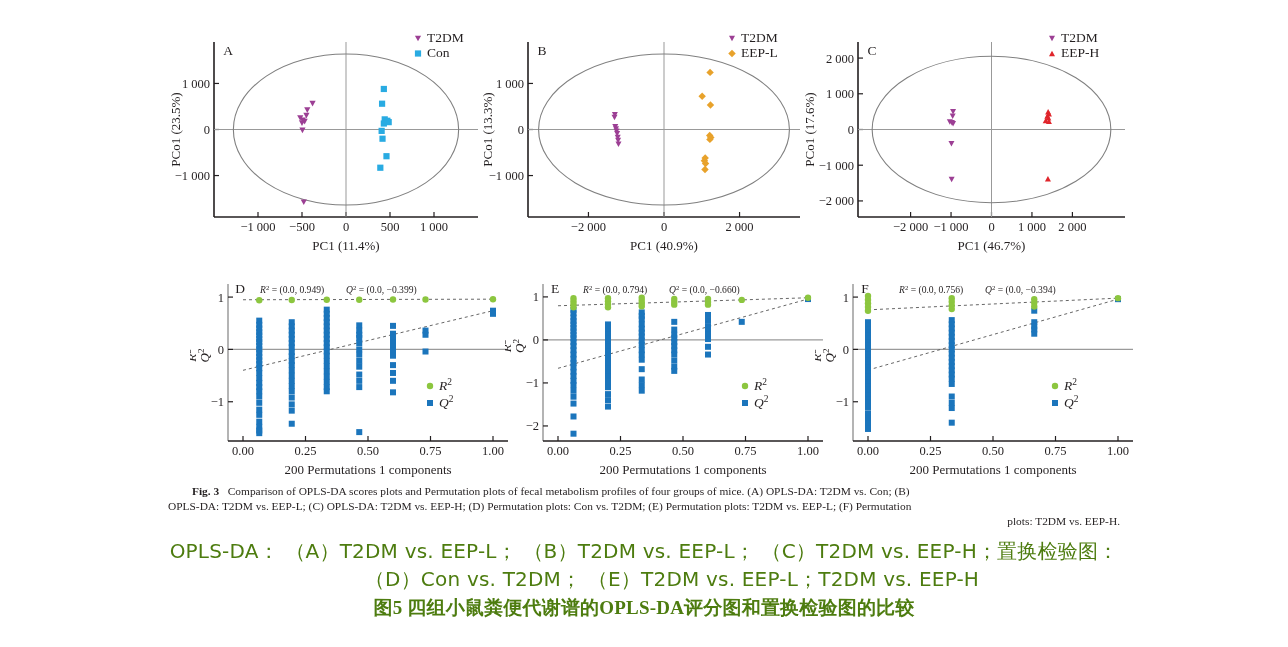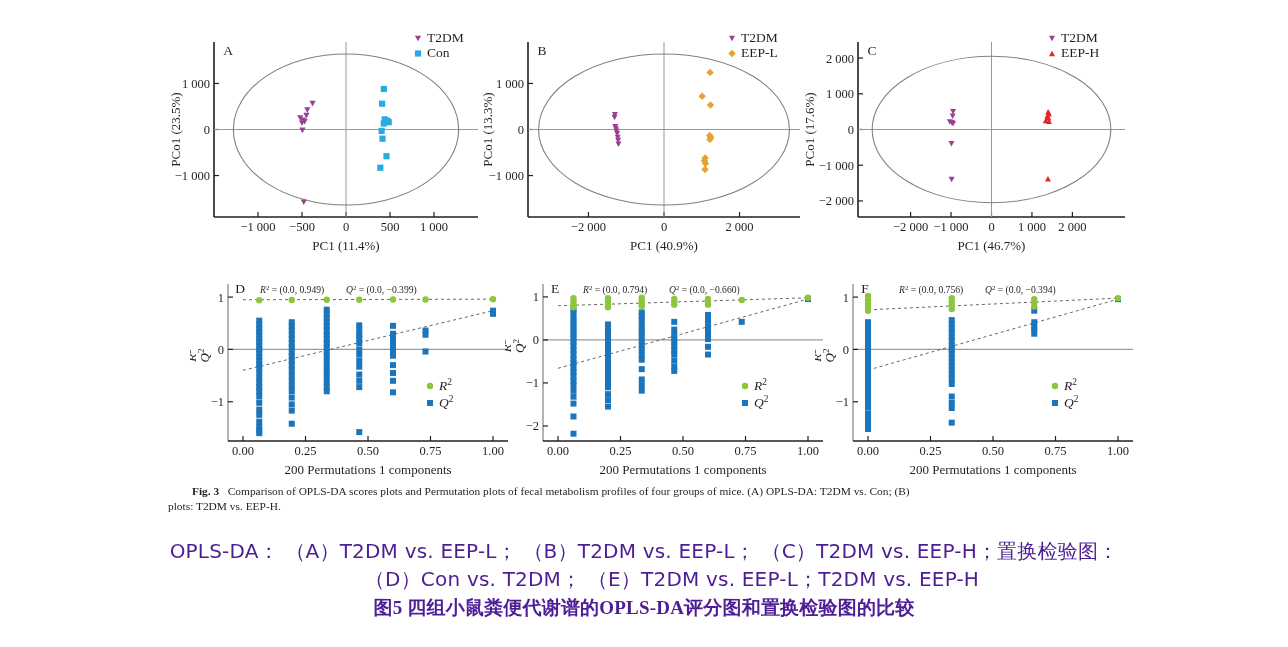--- a/index.html
+++ b/index.html
@@ -9,24 +9,24 @@
   
   .panel{position:absolute;}
   .plotsvg{display:block;}
 
   
   .cap-en{position:absolute;left:168px;top:484px;width:952px;font-family:"Liberation Serif",serif;
           font-size:11.4px;line-height:15.2px;color:#231f20;text-align:justify;}
   .cap-en .lead{font-weight:bold;}
   .cap-en .l1{display:block;text-align:left;text-indent:24px;}
   .cap-en .l2{display:block;text-align:left;}
-  .cap-en .l3{display:block;text-align:left;}
+  .cap-en .l3{display:block;text-align:right;}
 
   .cn-line{position:absolute;width:1288px;text-align:center;
-           font-family:"DejaVu Sans",sans-serif;color:#4c1d95;}
+           font-family:"DejaVu Sans",sans-serif;color:#4d7c0f;}
   .cn1{top:538px;font-size:20px;letter-spacing:.2px;}
   .cn2{top:566px;font-size:20px;letter-spacing:.2px;padding-left:28px;}
   .cn3{top:595px;font-size:19px;font-weight:bold;letter-spacing:.2px;font-family:Liberation Serif, serif;}
 
   text{font-family:"Liberation Serif",serif;fill:#231f20;}
   .tick{font-size:12.5px;}
   .axlab{font-size:13px;}
   .plab{font-size:13.5px;}
   .leg{font-size:13.5px;}
   .hdr{font-size:9.6px;}
@@ -643,20 +643,21 @@
           <rect x="237" y="128" width="6" height="6" fill="#1B75BC"></rect>
           <g>
             <text x="249" y="135" class="leg" text-anchor="start"><tspan font-style="italic">Q</tspan><tspan baseline-shift="super" font-size="70%">2</tspan></text>
           </g>
         </g>
       </svg>
   </div>
 
   <div class="cap-en">
     <span class="l1"><span class="lead">Fig. 3</span>&nbsp;&nbsp;&nbsp;<span>Comparison of OPLS-DA scores plots and Permutation plots of fecal metabolism profiles of four groups of mice. (A) OPLS-DA: T2DM vs. Con; (B)</span></span>
+    <span class="l2">OPLS-DA: T2DM vs. EEP-L; (C) OPLS-DA: T2DM vs. EEP-H; (D) Permutation plots: Con vs. T2DM; (E) Permutation plots: T2DM vs. EEP-L; (F) Permutation</span>
     <span class="l3">plots: T2DM vs. EEP-H.</span>
   </div>
 
   <div class="cn-line cn1">OPLS-DA： （A）T2DM vs. EEP-L； （B）T2DM vs. EEP-L； （C）T2DM vs. EEP-H；置换检验图：</div>
   <div class="cn-line cn2">（D）Con vs. T2DM； （E）T2DM vs. EEP-L；T2DM vs. EEP-H</div>
   <div class="cn-line cn3">图5  四组小鼠粪便代谢谱的OPLS-DA评分图和置换检验图的比较</div>
 
 </div>
 
 </body></html>

